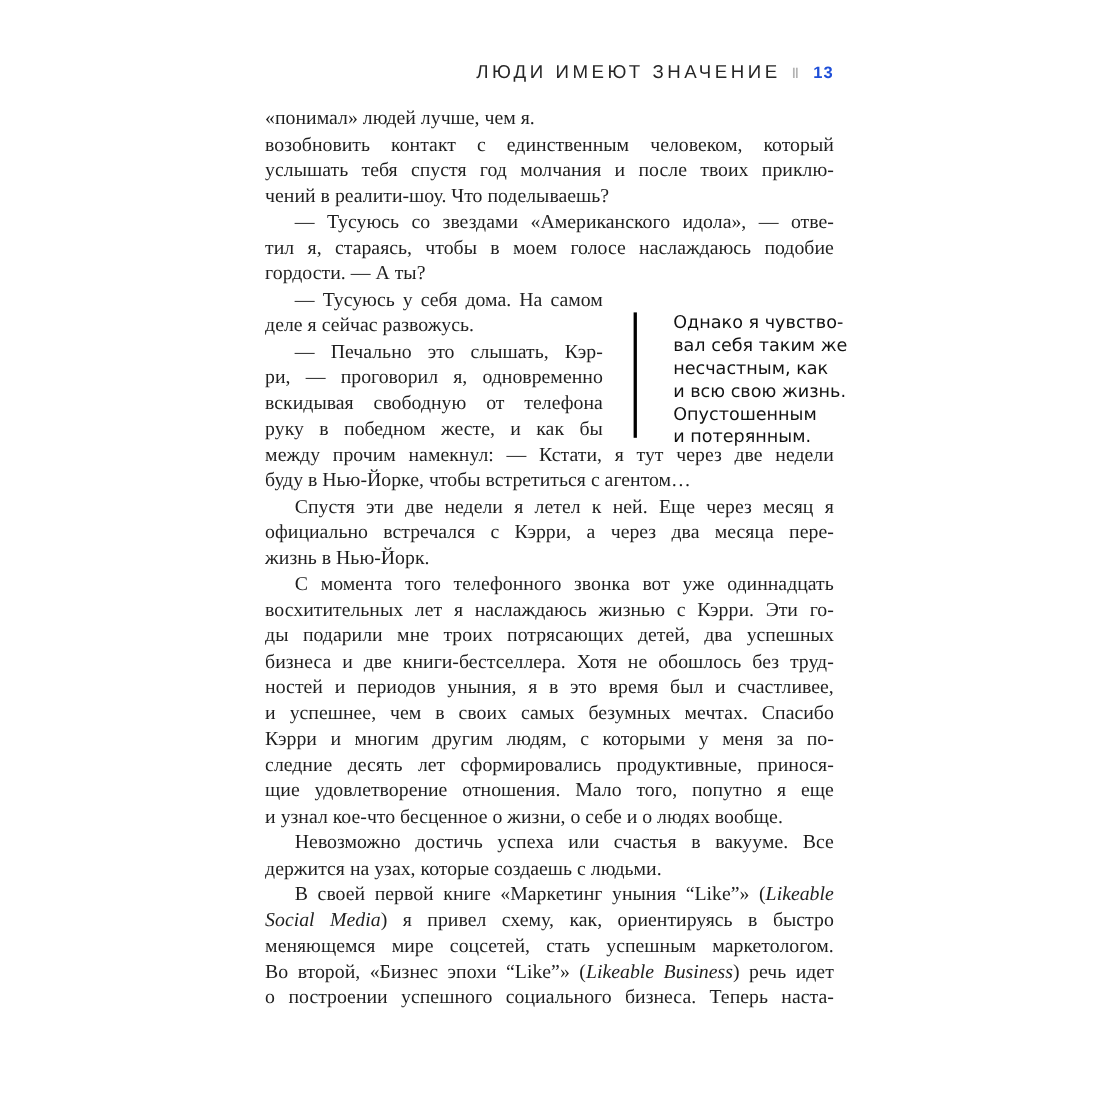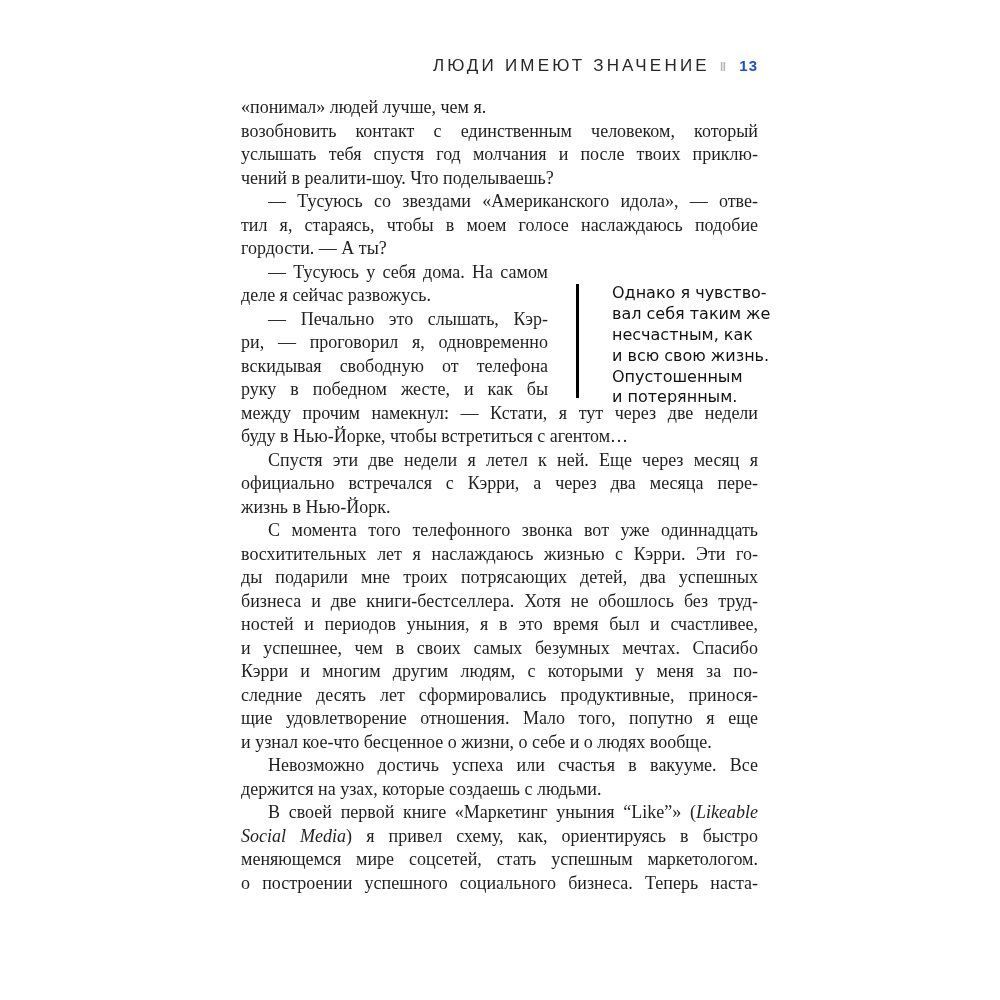--- a/index.html
+++ b/index.html
@@ -93,20 +93,21 @@
       <div class="line just"><span>и успешнее, чем в своих самых безумных мечтах. Спасибо</span></div>
       <div class="line just"><span>Кэрри и многим другим людям, с которыми у меня за по-</span></div>
       <div class="line just"><span>следние десять лет сформировались продуктивные, принося-</span></div>
       <div class="line just"><span>щие удовлетворение отношения. Мало того, попутно я еще</span></div>
       <div class="line"><span>и узнал кое-что бесценное о жизни, о себе и о людях вообще.</span></div>
       <div class="line ind just"><span>Невозможно достичь успеха или счастья в вакууме. Все</span></div>
       <div class="line"><span>держится на узах, которые создаешь с людьми.</span></div>
       <div class="line ind just"><span>В своей первой книге «Маркетинг уныния “Like”» (</span><em>Likeable</em></div>
       <div class="line just"><em>Social Media</em><span>) я привел схему, как, ориентируясь в быстро</span></div>
       <div class="line just"><span>меняющемся мире соцсетей, стать успешным маркетологом.</span></div>
+      <div class="line just"><span>Во второй, «Бизнес эпохи “Like”» (</span><em>Likeable Business</em><span>) речь идет</span></div>
       <div class="line just"><span>о построении успешного социального бизнеса. Теперь наста-</span></div>
     </div>
 
   <div class="pull-quote-bar"></div>
   <div class="pull-quote-text">
       <div class="qline">Однако я чувство-</div>
       <div class="qline">вал себя таким же</div>
       <div class="qline">несчастным, как</div>
       <div class="qline">и всю свою жизнь.</div>
       <div class="qline">Опустошенным</div>

